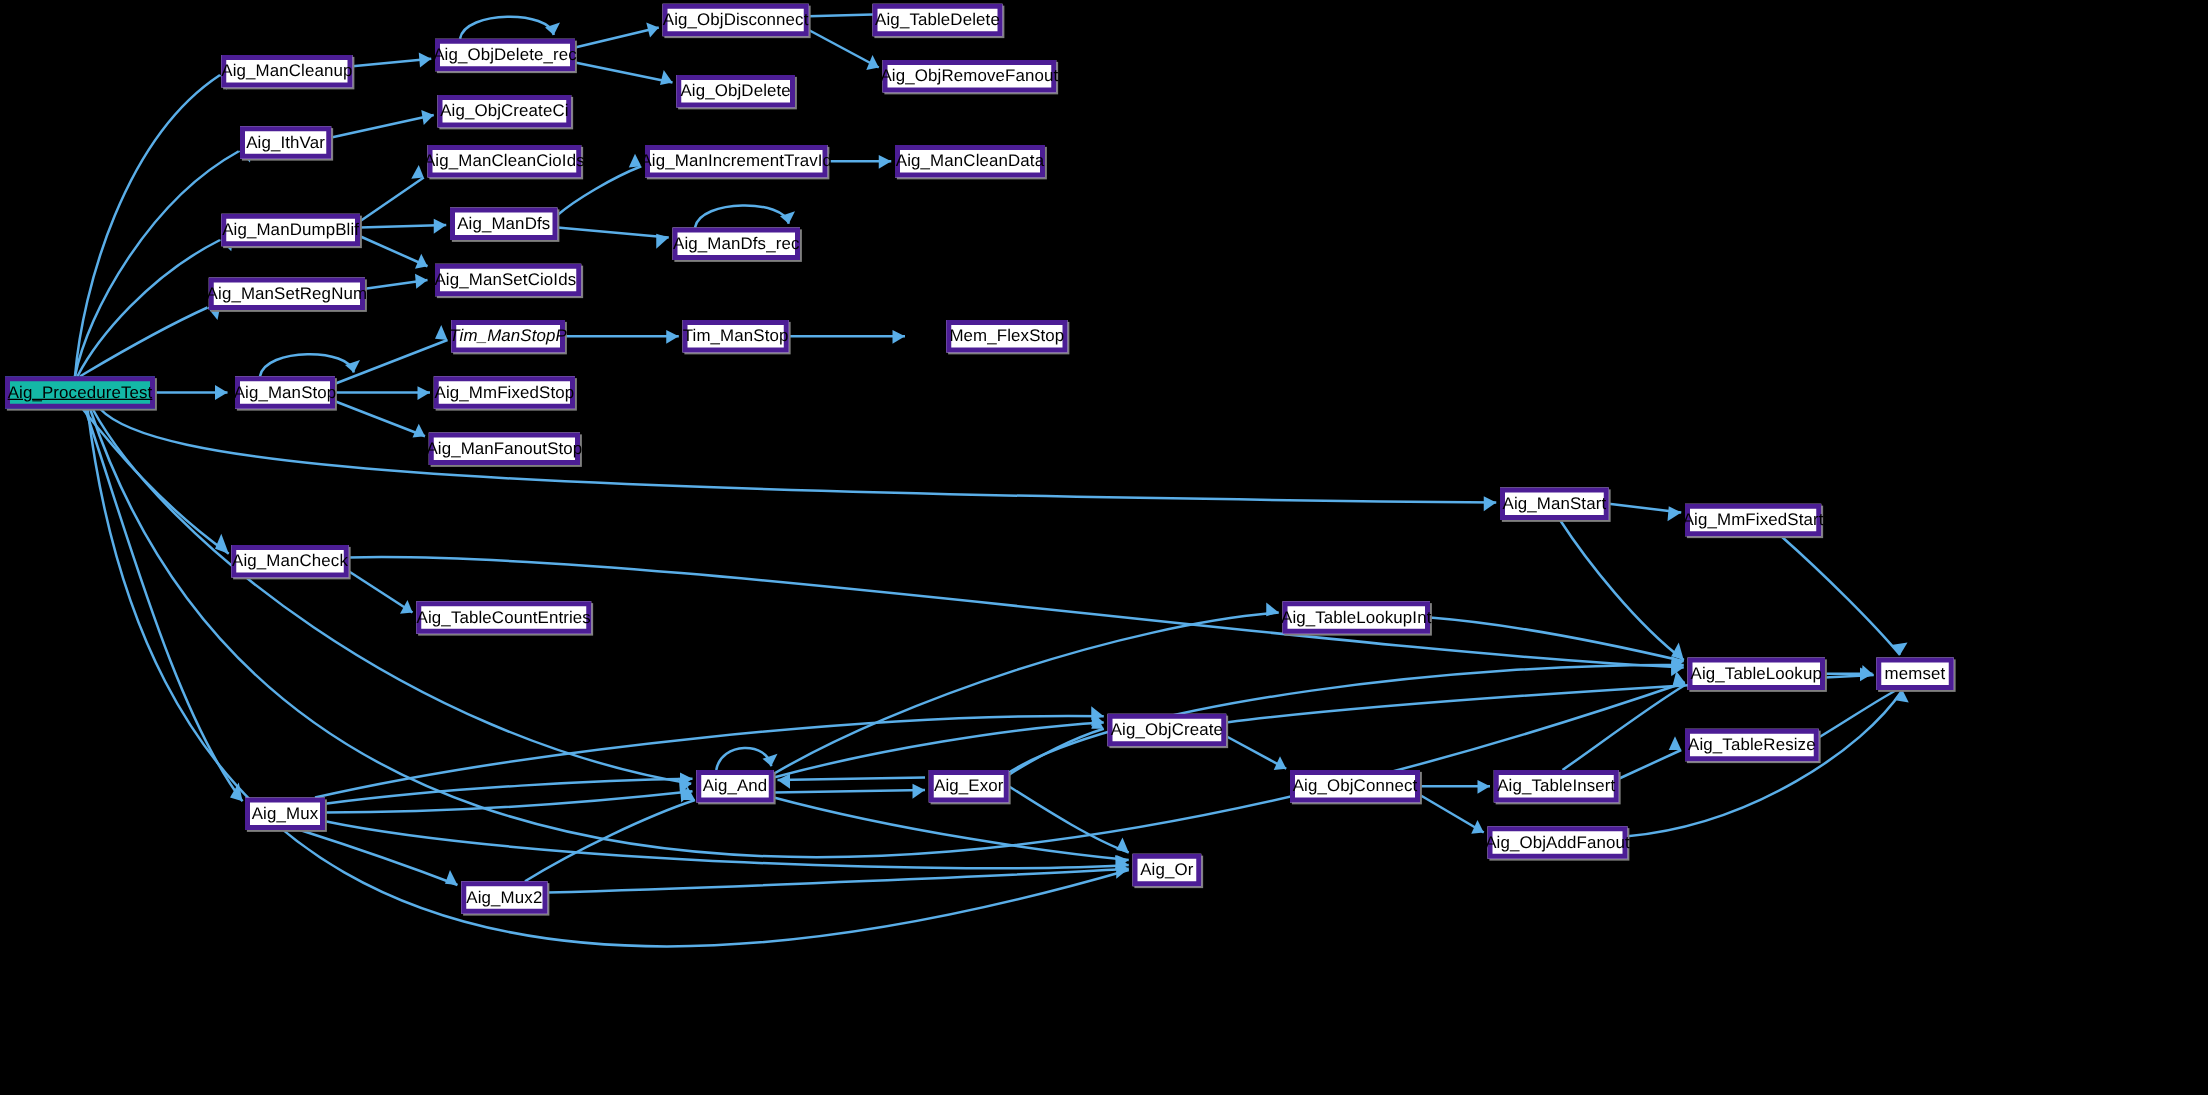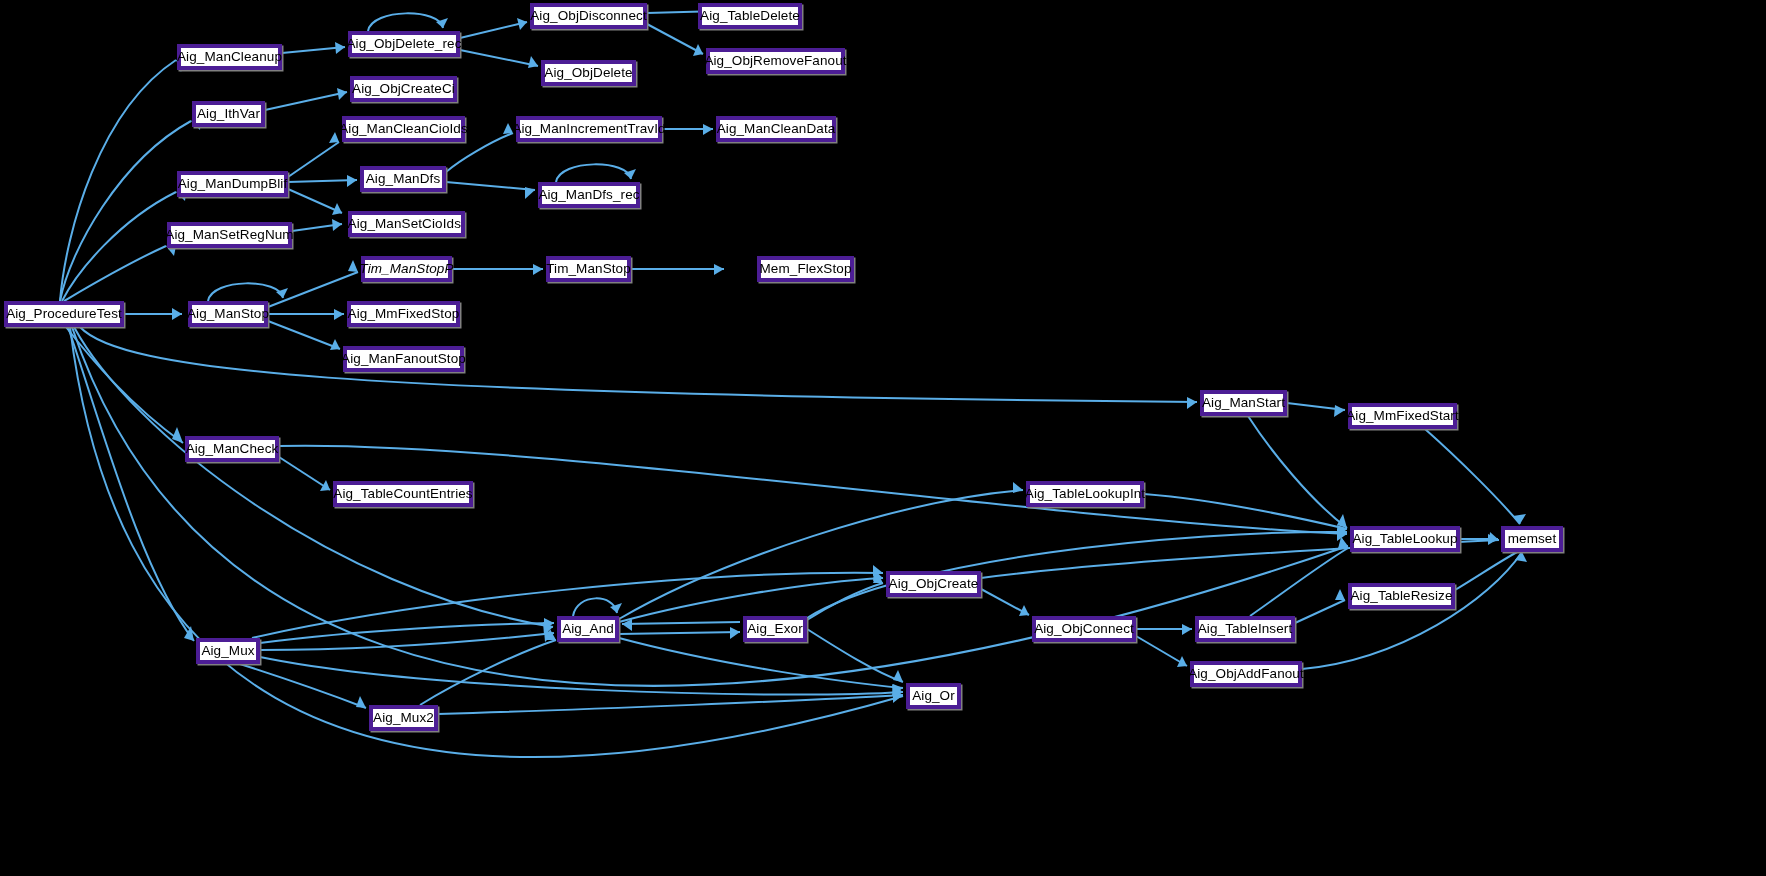--- a/index.html
+++ b/index.html
@@ -23,21 +23,22 @@
     line-height:1;
     display:flex;
     align-items:center;
     justify-content:center;
     white-space:nowrap;
     letter-spacing:0.1px;
     cursor:pointer;
     z-index:5;
   }
   .node.root{
-    background:#ffffff;
+    background:#14b8a6;
+    text-decoration:underline;
   }
   .node span{pointer-events:none;}
 </style>
 </head>
 <body>
 
 <div id="canvas">
   <svg id="edges" xmlns="http://www.w3.org/2000/svg">
       <path d="M60,301 C66,230 100,110 176,60" fill="none" stroke="#5aaee8" stroke-width="2"></path>
       <polygon points="176,60 186,57 181,72" fill="#5aaee8"></polygon>

